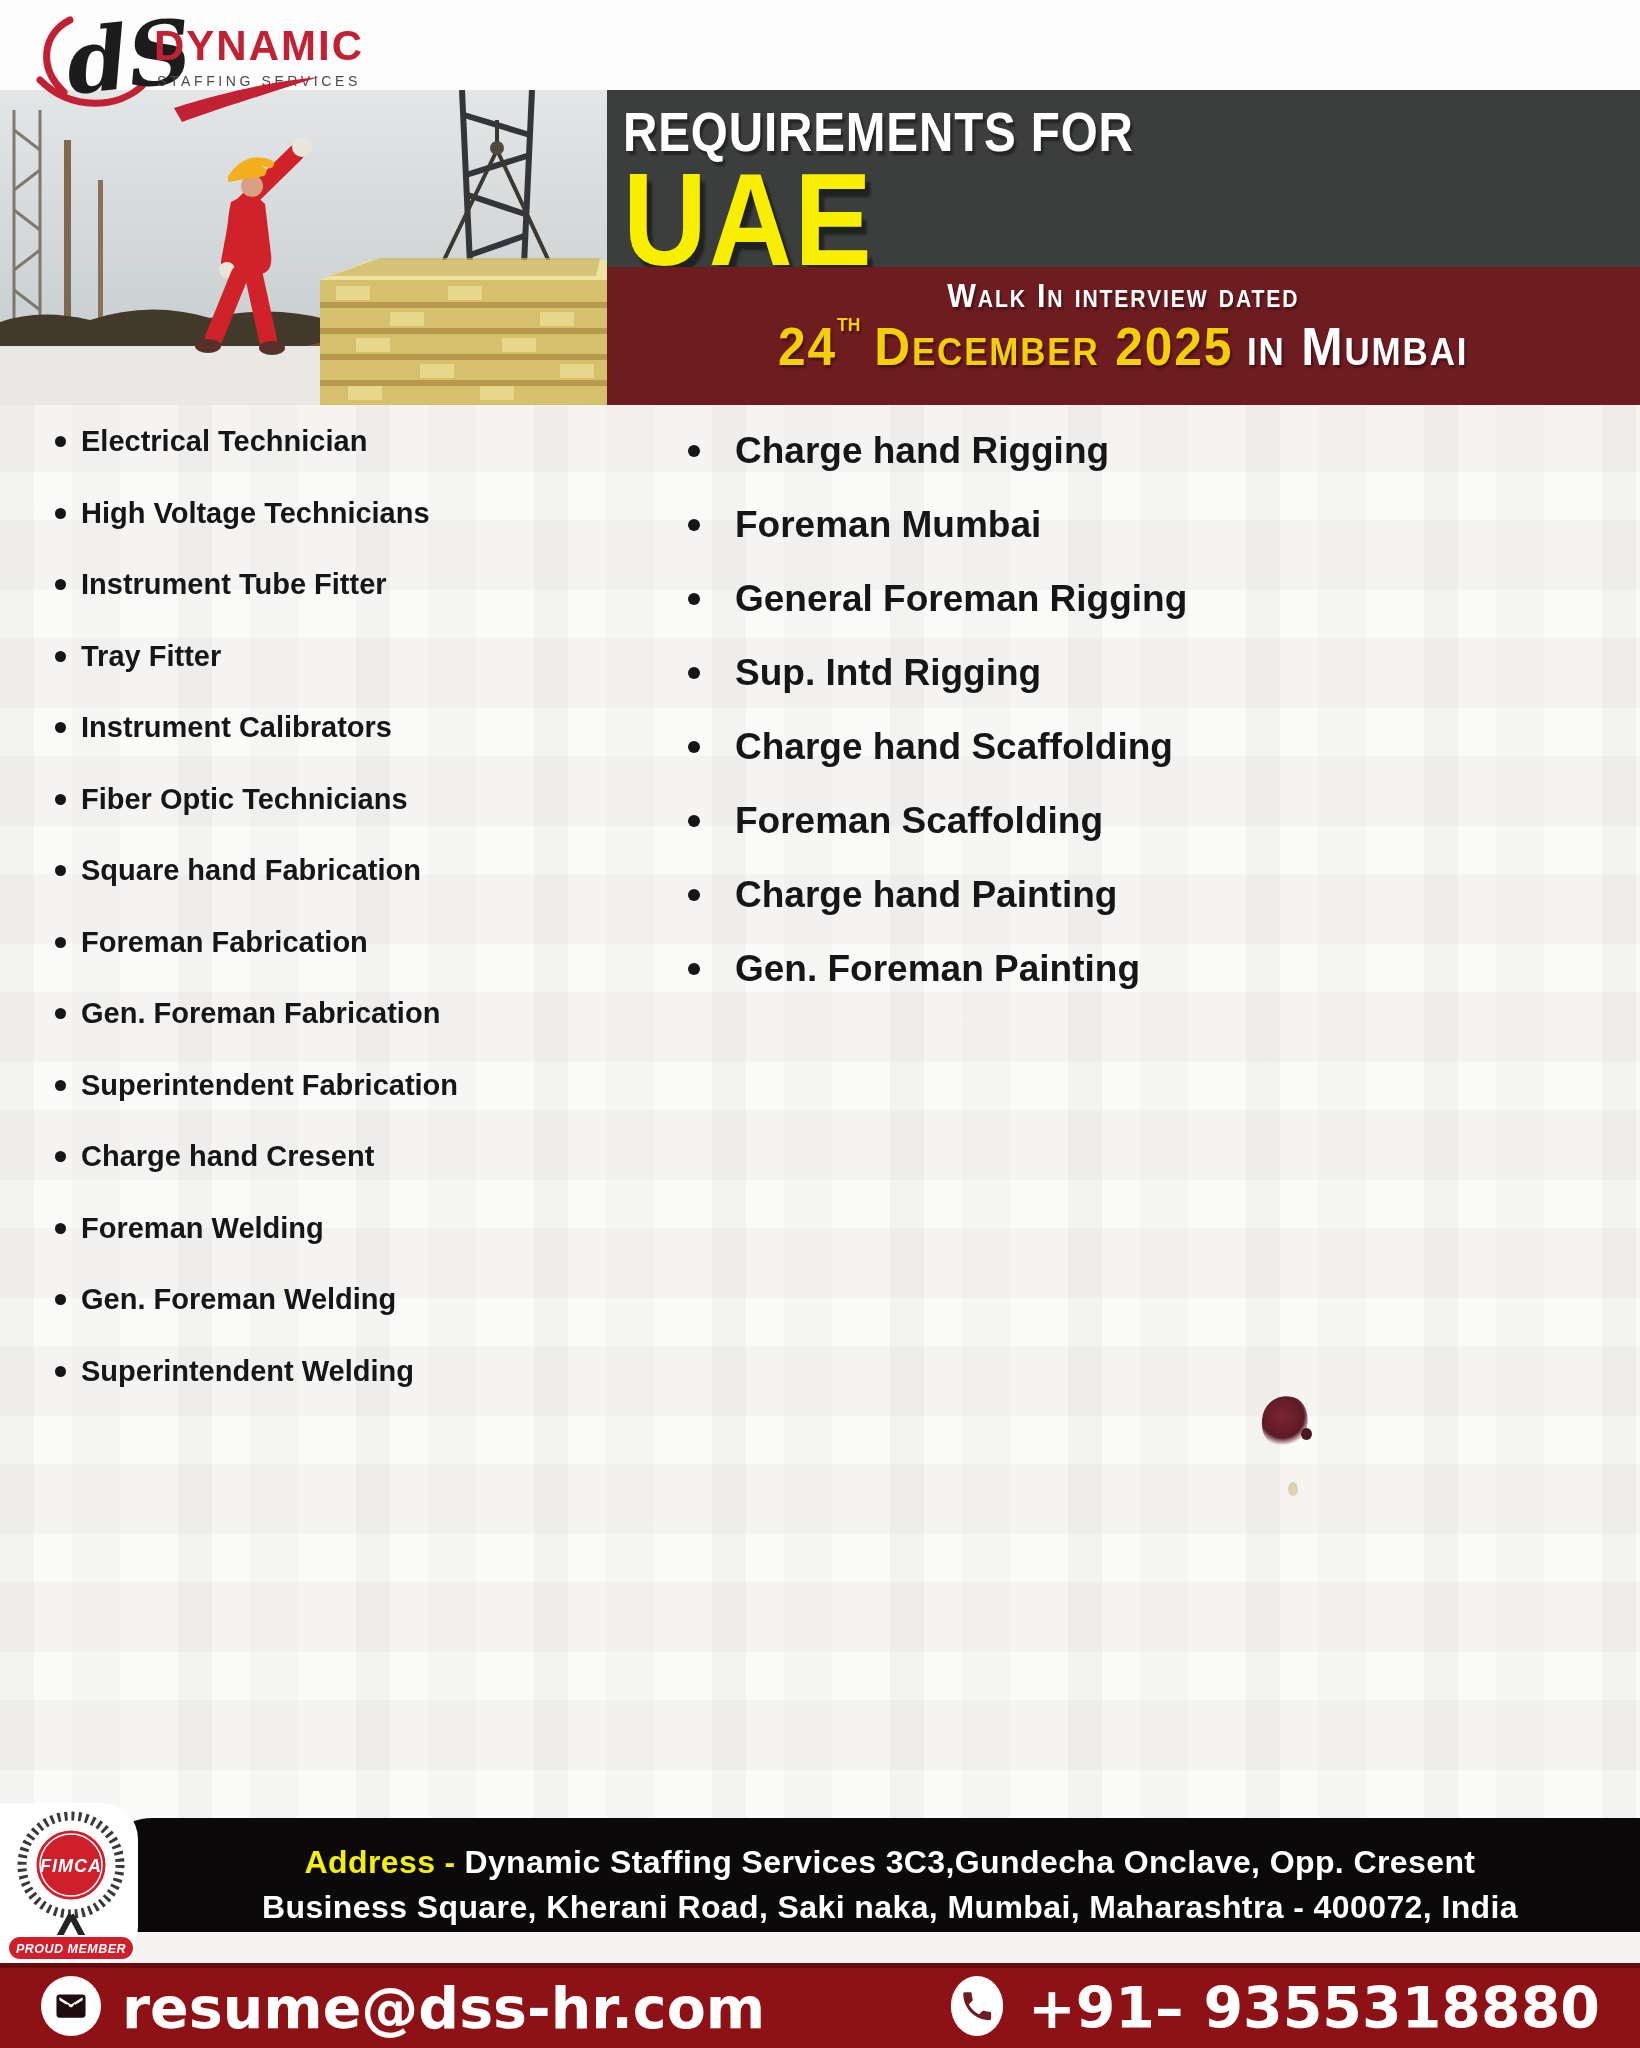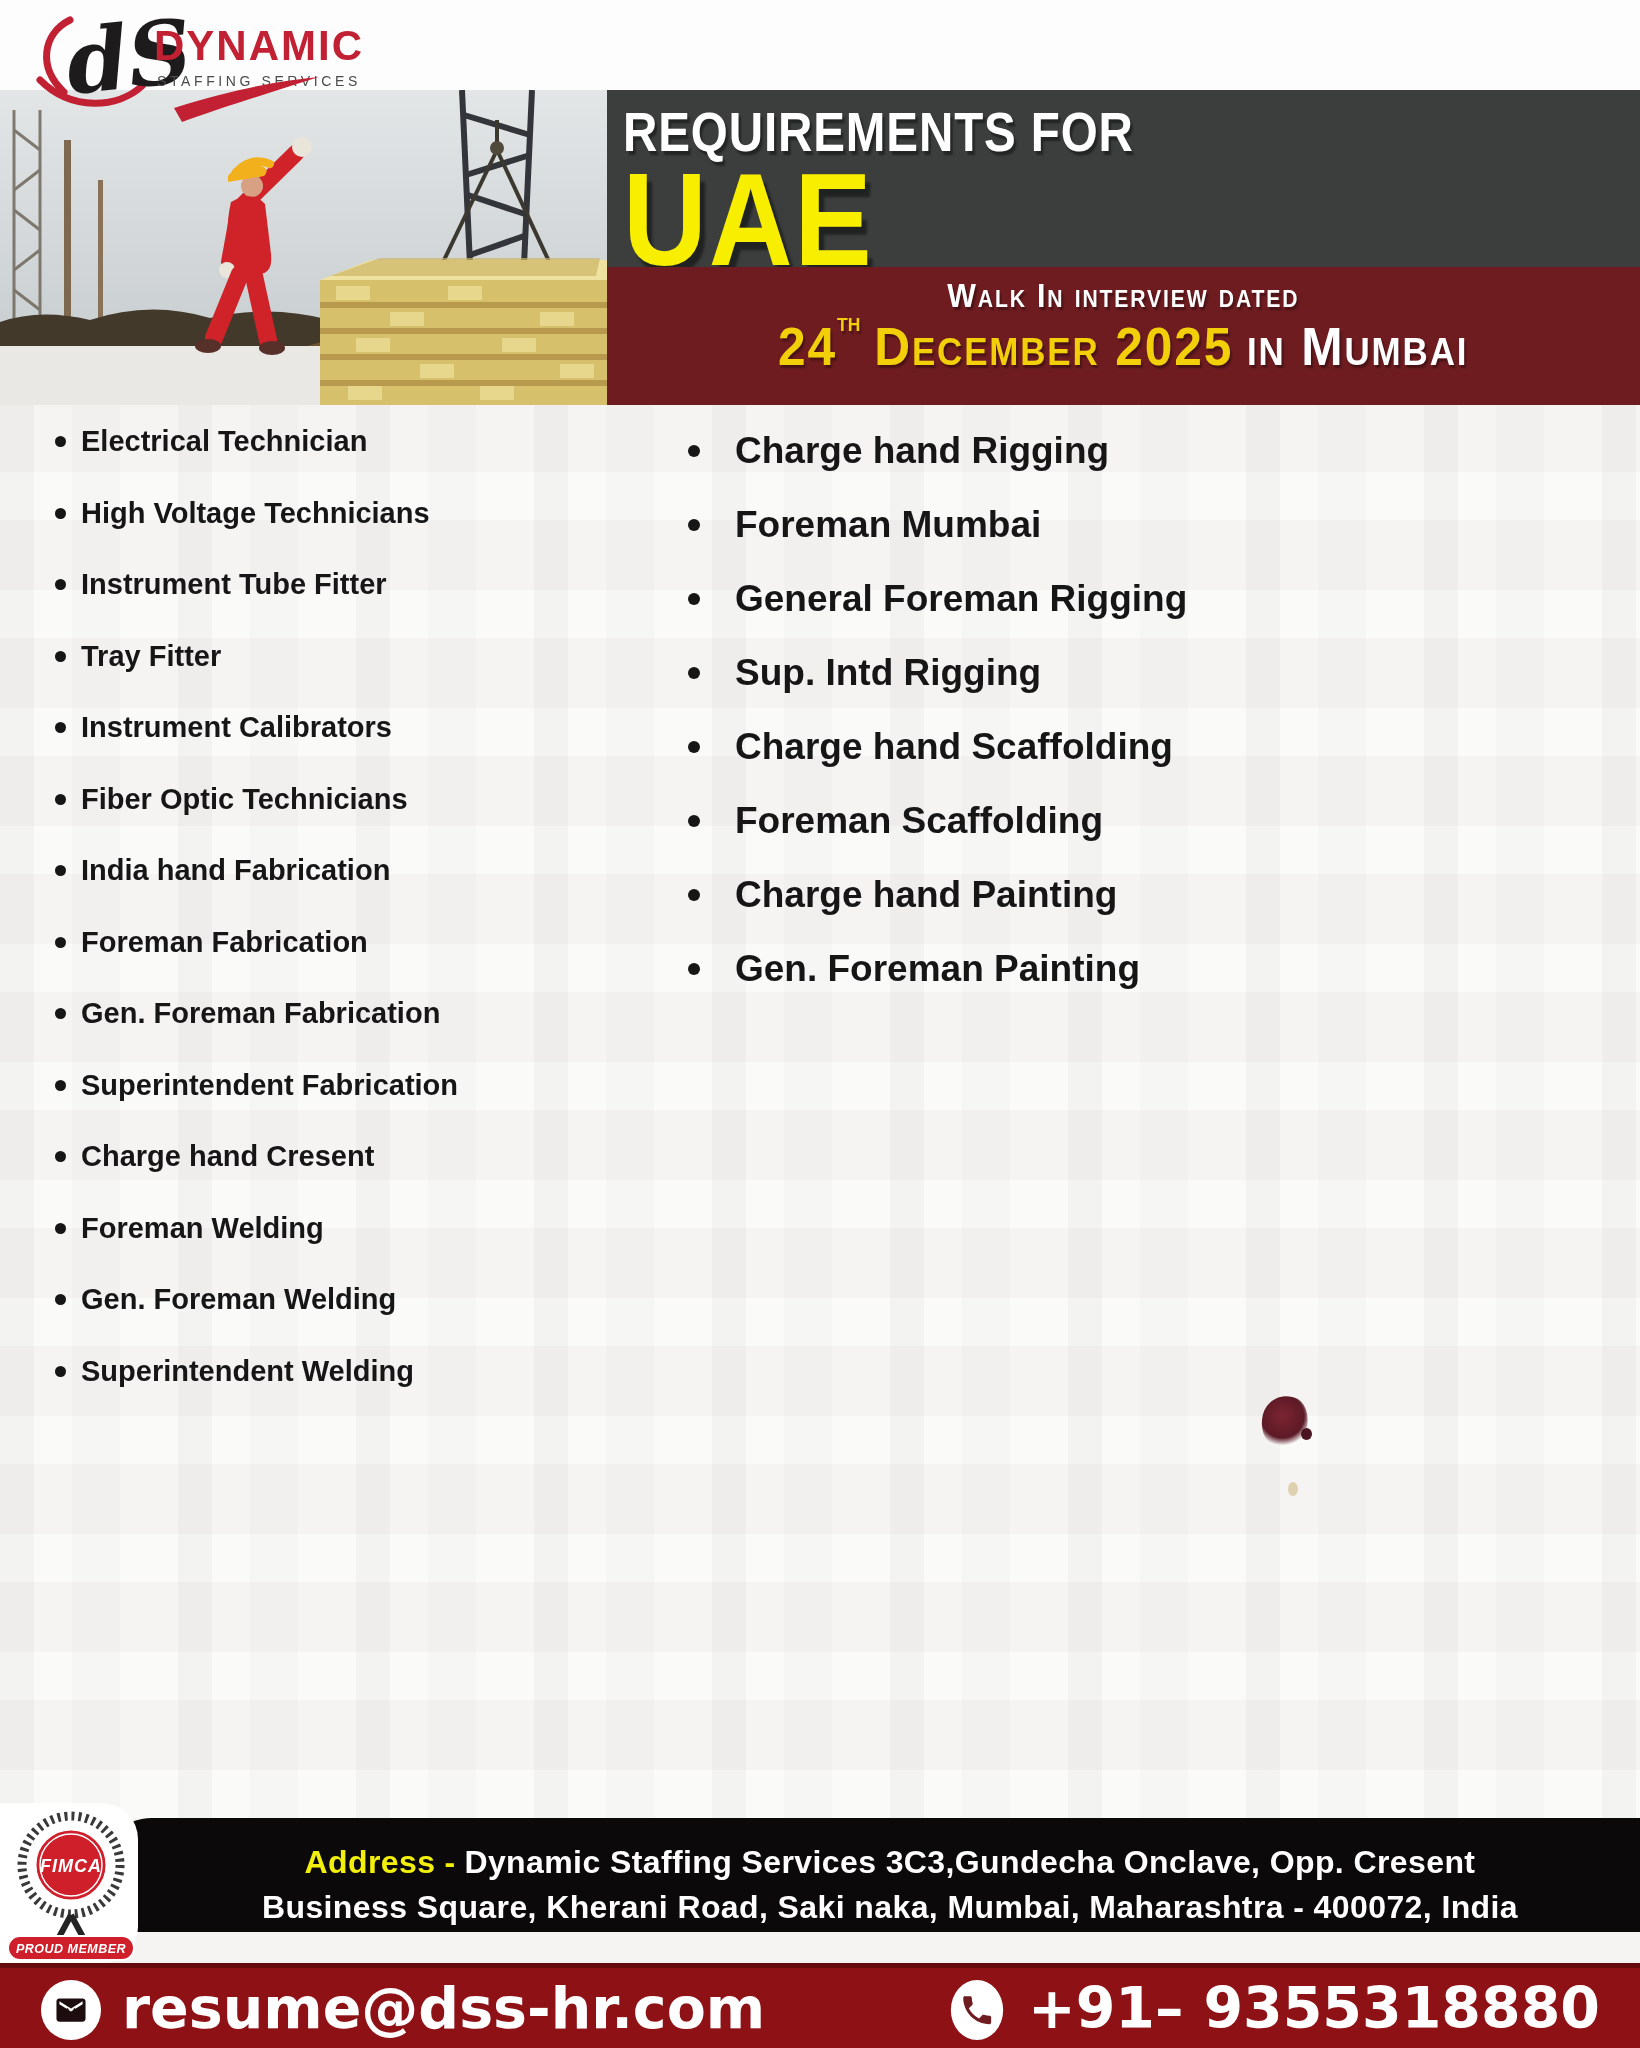--- a/index.html
+++ b/index.html
@@ -72,21 +72,21 @@
   .addr-sep{color:#f3ef0c;margin:0 .28em;}
 
   .fimca-card{position:absolute;left:0;top:1803px;width:138px;height:160px;background:#ffffff;
     border-radius:0 36px 36px 0;z-index:3;}
 
   .contact-bar{
     position:absolute;left:0;top:1963px;width:100%;height:85px;background:#8e1115;
     border-top:5px solid #650b0e;box-sizing:border-box;display:flex;align-items:center;
     justify-content:space-between;padding:0 40px;z-index:4;
   }
-  .contact-group{display:flex;align-items:flex-end;gap:20px;}
+  .contact-group{display:flex;align-items:flex-start;gap:20px;}
   .contact-icon{width:62px;height:62px;flex:none;}
   .contact-text{color:#ffffff;font-weight:bold;font-size:57px;letter-spacing:0;
     font-family:"DejaVu Sans","Liberation Sans",sans-serif;white-space:nowrap;}
 </style>
 </head>
 <body>
 
 <div class="poster">
 
   <div class="top-strip"></div>
@@ -211,21 +211,21 @@
     <li>
         <span class="bullet"></span>
         <span>Instrument Calibrators</span>
       </li>
     <li>
         <span class="bullet"></span>
         <span>Fiber Optic Technicians</span>
       </li>
     <li>
         <span class="bullet"></span>
-        <span>India hand Fabrication</span>
+        <span>Square hand Fabrication</span>
       </li>
     <li>
         <span class="bullet"></span>
         <span>Foreman Fabrication</span>
       </li>
     <li>
         <span class="bullet"></span>
         <span>Gen. Foreman Fabrication</span>
       </li>
     <li>

